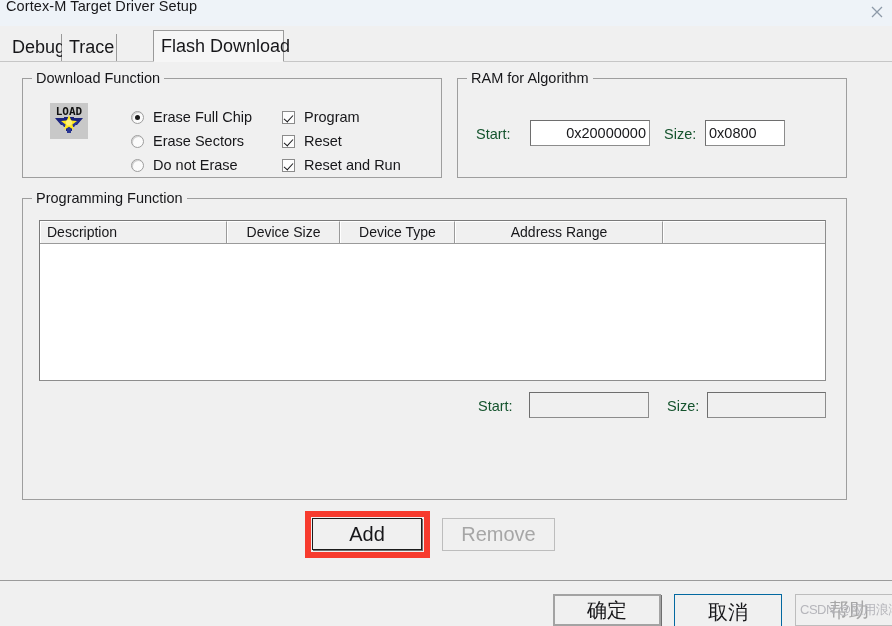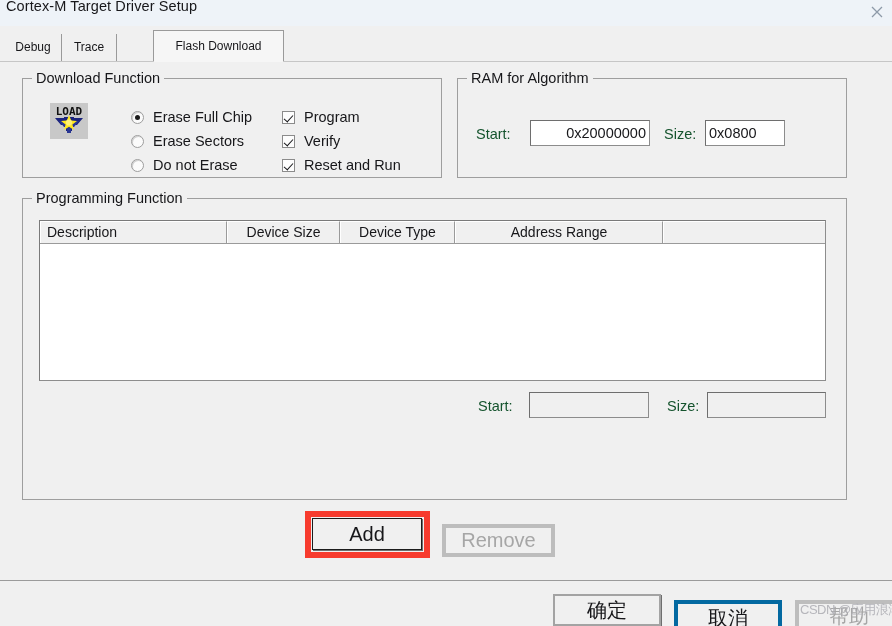--- a/index.html
+++ b/index.html
@@ -54,21 +54,21 @@
     left: 0; top: 26px;
     width: 892px; height: 36px;
     background: #f0f0f0;
   }
   .tab {
     position: absolute;
     box-sizing: border-box;
     background: #f0f0f0;
     border: 1px solid #a0a0a0;
     border-bottom: none;
-    font-size: 12px;
+    font-size: 18px;
     color: #17171a;
     text-align: center;
     white-space: nowrap;
     line-height: 21px;
     padding: 0 7px;
   }
   .tab.inactive {
     top: 8px; height: 28px;
     border-left: none;
     border-right: 1px solid #9a9a9a;
@@ -239,23 +239,22 @@
     font-family: "Liberation Sans", sans-serif;
     font-size: 20px;
     color: #17171a;
     display: flex;
     align-items: center;
     justify-content: center;
     white-space: nowrap;
     user-select: none;
   }
   .btn.flat {
-    border: 4px solid #0369a1;
+    border: 1px solid #0369a1;
     box-shadow: none;
-    margin-top: 6px;
   }
   .btn.disabled {
     color: #a6a6a6;
     border-color: #bdbdbd;
   }
   .btn.default {
     border: 2px solid #a3a3a3;
   }
 
   
@@ -348,21 +347,21 @@
         <span class="radio-mark"></span>
         <span>Do not Erase</span>
       </div>
 
       <div class="optrow" style="left:259px; top:30px;">
         <span class="check-mark on"></span>
         <span>Program</span>
       </div>
       <div class="optrow" style="left:259px; top:54px;">
         <span class="check-mark on"></span>
-        <span>Verify</span>
+        <span>Reset</span>
       </div>
       <div class="optrow" style="left:259px; top:78px;">
         <span class="check-mark on"></span>
         <span>Reset and Run</span>
       </div>
     </div>
 
     <div class="group" style="left:457px; top:16px; width:390px; height:100px;">
       <div class="group-title">RAM for Algorithm</div>
 

